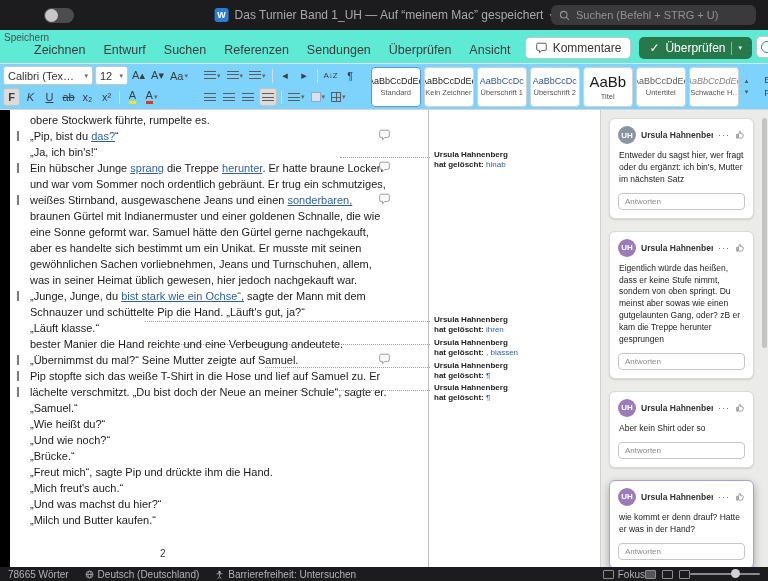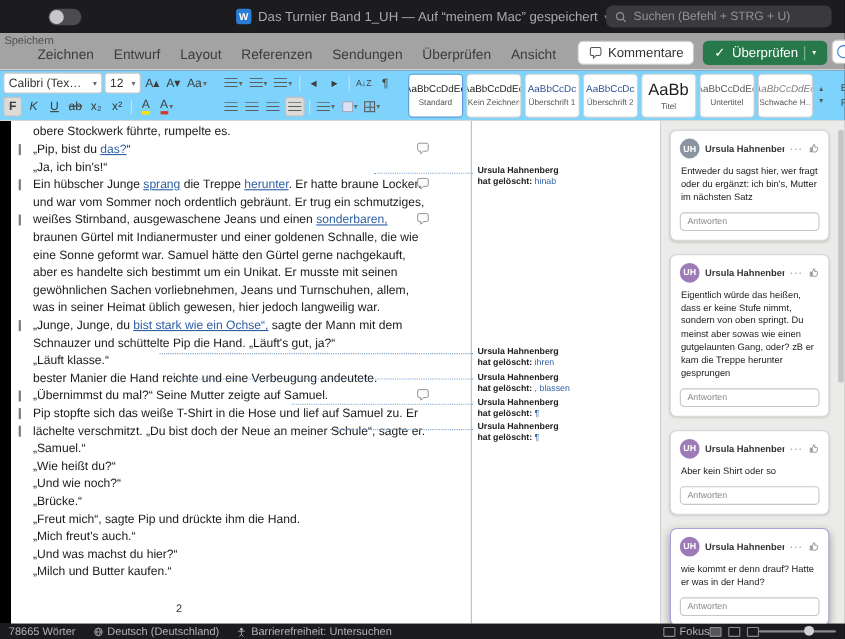--- a/index.html
+++ b/index.html
@@ -10,21 +10,21 @@
   
   .titlebar { position:absolute; top:0; left:0; right:0; height:30px; background:#1c1c1e; display:flex; align-items:center; }
   .toggle { position:absolute; left:44px; top:8px; width:30px; height:15px; border-radius:8px; background:#4c4c4e; }
   .toggle .knob { position:absolute; left:1px; top:1px; width:13px; height:13px; border-radius:50%; background:#c7c7c9; }
   .tdoc { position:absolute; left:50%; transform:translateX(-50%); display:flex; align-items:center; gap:6px; color:#a9a9ab; font-size:12px; white-space:nowrap; }
   .wicon { width:14px; height:14px; background:#2b7cd3; border-radius:3px; color:#fff; font-size:9px; font-weight:bold; display:flex; align-items:center; justify-content:center; }
   .tchev { font-size:8px; color:#8a8a8c; }
   .search { position:absolute; right:12px; top:5px; height:20px; width:205px; background:#3a3a3c; border-radius:6px; display:flex; align-items:center; gap:6px; padding:0 8px; color:#929294; font-size:11px; white-space:nowrap; overflow:hidden; }
 
   
-  .menubar { position:absolute; top:30px; left:0; right:0; height:34px; background:#a3a3a3; border-bottom:1px solid #e3e1df; }
+  .menubar { position:absolute; top:30px; left:0; right:0; height:34px; background:#5eead4; border-bottom:1px solid #e3e1df; }
   .savelabel { position:absolute; left:4px; top:2px; font-size:10px; color:#4e4e4e; }
   .mtabs { position:absolute; left:34px; bottom:6px; display:flex; gap:18px; }
   .mtab { font-size:12.5px; color:#3c3c3c; cursor:default; }
   .mright { position:absolute; right:16px; bottom:4px; display:flex; gap:8px; }
   .btn-comments { display:flex; align-items:center; gap:5px; background:#fff; border:1px solid #c9c7c5; border-radius:5px; height:22px; padding:0 9px; font-size:12px; color:#333; }
   .btn-review { display:flex; align-items:center; gap:6px; background:var(--review-button,#27794b); border-radius:5px; height:22px; padding:0 10px; font-size:12px; color:#fff; }
   .btn-review .sep { width:1px; height:13px; background:rgba(255,255,255,.45); }
   .share-clip { position:absolute; right:-24px; bottom:5px; width:36px; height:22px; background:#fff; border:1px solid #c9c7c5; border-radius:5px; display:flex; align-items:center; padding-left:4px; }
   .share-glyph { width:12px; height:12px; border-radius:50%; border:1.5px solid #2b7cd3; }
 
@@ -116,21 +116,21 @@
         </svg>
       <span>Suchen (Befehl + STRG + U)</span>
     </div>
   </div>
 
   <div class="menubar">
     <div class="savelabel">Speichern</div>
     <div class="mtabs">
         <div class="mtab">Zeichnen</div>
         <div class="mtab">Entwurf</div>
-        <div class="mtab">Layout</div>
+        <div class="mtab">Suchen</div>
         <div class="mtab">Referenzen</div>
         <div class="mtab">Sendungen</div>
         <div class="mtab">Überprüfen</div>
         <div class="mtab">Ansicht</div>
       </div>
     <div class="mright">
       <div class="btn-comments">
         <svg width="13" height="12" viewBox="0 0 16 15">
             <path d="M2 3.2A1.7 1.7 0 0 1 3.7 1.5h8.6A1.7 1.7 0 0 1 14 3.2v5.6a1.7 1.7 0 0 1-1.7 1.7H8.6l-3.1 3v-3H3.7A1.7 1.7 0 0 1 2 8.8z" fill="none" stroke="#555" stroke-width="1.2"></path>
           </svg>
@@ -293,21 +293,21 @@
           <div class="dline"><span>und war vom Sommer noch ordentlich gebräunt. Er trug ein schmutziges,</span></div>
           <div class="dline changed"><span>weißes Stirnband, ausgewaschene Jeans und einen </span><span class="ins">sonderbaren,</span><span class="dbubble">
               <svg viewBox="0 0 16 15" width="13" height="12">
                 <path d="M2 3.2A1.7 1.7 0 0 1 3.7 1.5h8.6A1.7 1.7 0 0 1 14 3.2v5.6a1.7 1.7 0 0 1-1.7 1.7H8.6l-3.1 3v-3H3.7A1.7 1.7 0 0 1 2 8.8z" fill="#fdfdfd" stroke="#8f8f8f" stroke-width="1.1"></path>
               </svg>
             </span></div>
           <div class="dline"><span>braunen Gürtel mit Indianermuster und einer goldenen Schnalle, die wie</span></div>
           <div class="dline"><span>eine Sonne geformt war. Samuel hätte den Gürtel gerne nachgekauft,</span></div>
           <div class="dline"><span>aber es handelte sich bestimmt um ein Unikat. Er musste mit seinen</span></div>
           <div class="dline"><span>gewöhnlichen Sachen vorliebnehmen, Jeans und Turnschuhen, allem,</span></div>
-          <div class="dline"><span>was in seiner Heimat üblich gewesen, hier jedoch langweilig war.</span></div>
+          <div class="dline"><span>was in seiner Heimat üblich gewesen, hier jedoch nachgekauft war.</span></div>
           <div class="dline changed"><span>„Junge, Junge, du </span><span class="ins">bist stark wie ein Ochse“,</span><span> sagte der Mann mit dem</span></div>
           <div class="dline"><span>Schnauzer und schüttelte Pip die Hand. „Läuft's gut, ja?“</span></div>
           <div class="dline"><span>„Läuft klasse.“</span></div>
           <div class="dline"><span>bester Manier die Hand reichte und eine Verbeugung andeutete.</span></div>
           <div class="dline changed"><span>„Übernimmst du mal?“ Seine Mutter zeigte auf Samuel.</span><span class="dbubble">
               <svg viewBox="0 0 16 15" width="13" height="12">
                 <path d="M2 3.2A1.7 1.7 0 0 1 3.7 1.5h8.6A1.7 1.7 0 0 1 14 3.2v5.6a1.7 1.7 0 0 1-1.7 1.7H8.6l-3.1 3v-3H3.7A1.7 1.7 0 0 1 2 8.8z" fill="#fdfdfd" stroke="#8f8f8f" stroke-width="1.1"></path>
               </svg>
             </span></div>
           <div class="dline changed"><span>Pip stopfte sich das weiße T-Shirt in die Hose und lief auf Samuel zu. Er</span></div>

